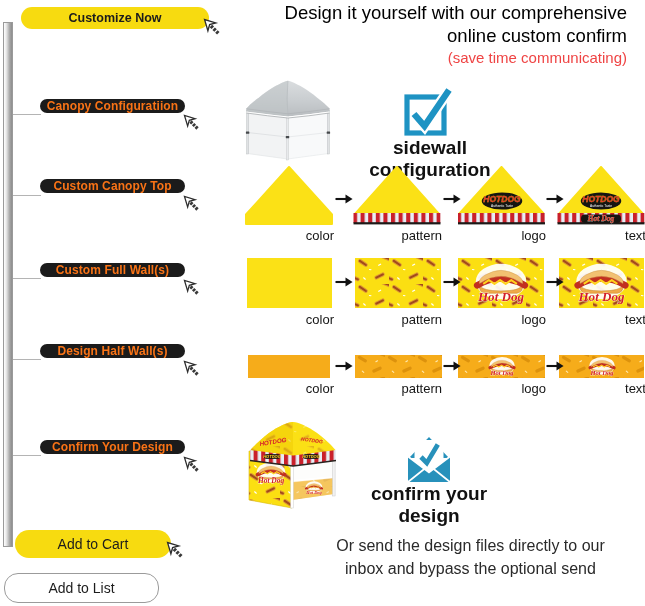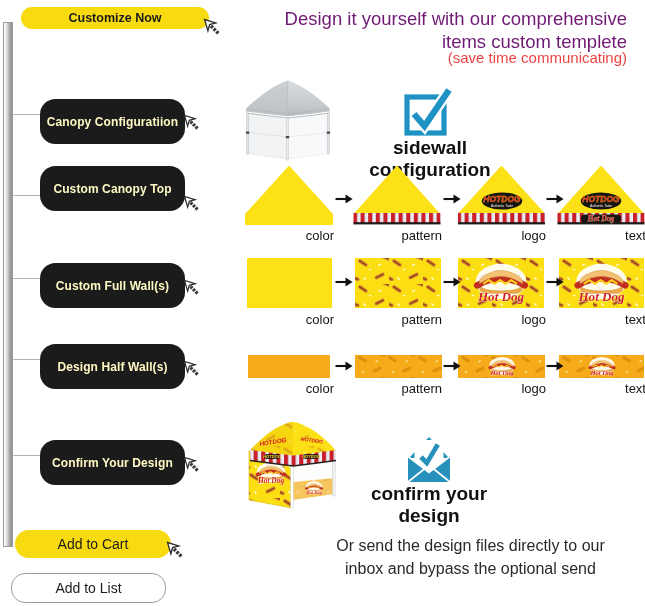--- a/index.html
+++ b/index.html
@@ -7,27 +7,27 @@
           font-family:"Liberation Sans",sans-serif;}
   .abs{position:absolute;}
   
   .pole{position:absolute;left:3px;top:22px;width:10px;height:525px;
         background:linear-gradient(to right,#fdfdfd 0%,#ececec 25%,#cfcfcf 45%,#a8a8a8 70%,#8d8d8d 100%);
         border:1px solid #9a9a9a;box-sizing:border-box;}
   .connector{position:absolute;height:1px;background:#b4b4b4;}
   .pill{position:absolute;display:flex;align-items:center;justify-content:center;
         text-align:center;white-space:nowrap;}
   .pill-yellow{background:#f7db10;color:#1c1c1c;border-radius:13px;font-weight:bold;font-size:12.5px;}
-  .pill-black{background:#1b1b1b;color:#fef9c3;border-radius:15.5px;font-weight:bold;font-size:12px;
-              left:40px;width:145px;height:45px;letter-spacing:0.1px;}
+  .pill-black{background:#1b1b1b;color:#f97316;border-radius:15.5px;font-weight:bold;font-size:12px;
+              left:40px;width:145px;height:14px;letter-spacing:0.1px;}
   .pill-outline{background:#ffffff;color:#1c1c1c;border:1.5px solid #9b9b9b;border-radius:14px;
                 font-size:14px;box-sizing:border-box;}
   
-  .headline{position:absolute;top:2px;right:18px;text-align:right;color:#701a75;
-            font-size:18.5px;line-height:22.5px;margin-top:6px;}
+  .headline{position:absolute;top:2px;right:18px;text-align:right;color:#000000;
+            font-size:18.5px;line-height:22.5px;}
   .headnote{position:absolute;top:49px;right:18px;text-align:right;color:#ef4444;font-size:15px;}
   .caption{position:absolute;color:#111111;font-weight:bold;font-size:19px;text-align:center;}
   .rowlabel{position:absolute;color:#151515;font-weight:normal;font-size:13px;text-align:right;width:90px;}
   .footer-text{position:absolute;left:298px;top:534px;width:345px;text-align:center;color:#2a2a2a;
                font-size:16px;line-height:23px;}
   svg{display:block;}
 </style>
 </head>
 <body>
 
@@ -113,37 +113,37 @@
   <div class="connector" style="left:13px;top:359px;width:28px;"></div>
   <div class="connector" style="left:13px;top:455px;width:28px;"></div>
 
   <div class="pill pill-yellow" style="left:21px;top:7px;width:188px;height:22px;">
     <span>Customize Now</span>
   </div>
 
   <div class="pill pill-black" style="top:99px;">
     <span>Canopy Configuratiion</span>
   </div>
-  <div class="pill pill-black" style="top:166px;">
+  <div class="pill pill-black" style="top:179px;">
     <span>Custom Canopy Top</span>
   </div>
   <div class="pill pill-black" style="top:263px;text-align:center;">
     <span>Custom Full Wall(s)</span>
   </div>
   <div class="pill pill-black" style="top:344px;">
     <span>Design Half Wall(s)</span>
   </div>
   <div class="pill pill-black" style="top:440px;">
     <span>Confirm Your Design</span>
   </div>
 
   <div class="pill pill-yellow" style="left:15px;top:530px;width:156px;height:28px;border-radius:16.5px;font-size:14px;font-weight:normal;">
     <span>Add to Cart</span>
   </div>
-  <div class="pill pill-outline" style="left:11px;top:573px;width:155px;height:30px;">
+  <div class="pill pill-outline" style="left:4px;top:573px;width:155px;height:30px;">
     <span>Add to List</span>
   </div>
 
   <svg class="abs" style="left:203px;top:18px;width:19px;height:19px;">
       <use href="#cursor"></use>
     </svg>
   <svg class="abs" style="left:183px;top:114px;width:18px;height:18px;">
       <use href="#cursor"></use>
     </svg>
   <svg class="abs" style="left:183px;top:195px;width:18px;height:18px;">
@@ -157,21 +157,21 @@
     </svg>
   <svg class="abs" style="left:183px;top:456px;width:18px;height:18px;">
       <use href="#cursor"></use>
     </svg>
   <svg class="abs" style="left:166px;top:541px;width:19px;height:19px;">
       <use href="#cursor"></use>
     </svg>
 
   <div class="headline">
     <div>Design it yourself with our comprehensive</div>
-    <div>items custom templete</div>
+    <div>online custom confirm</div>
   </div>
   <div class="headnote">(save time communicating)</div>
 
   <svg class="abs" style="left:242px;top:80px;" width="92" height="83" viewBox="0 0 92 83">
     <defs>
       <linearGradient id="grayRoof" x1="0" y1="0" x2="0" y2="1">
         <stop offset="0" stop-color="#dadddf"></stop>
         <stop offset="0.55" stop-color="#c9cdd0"></stop>
         <stop offset="1" stop-color="#b9bdc0"></stop>
       </linearGradient>

